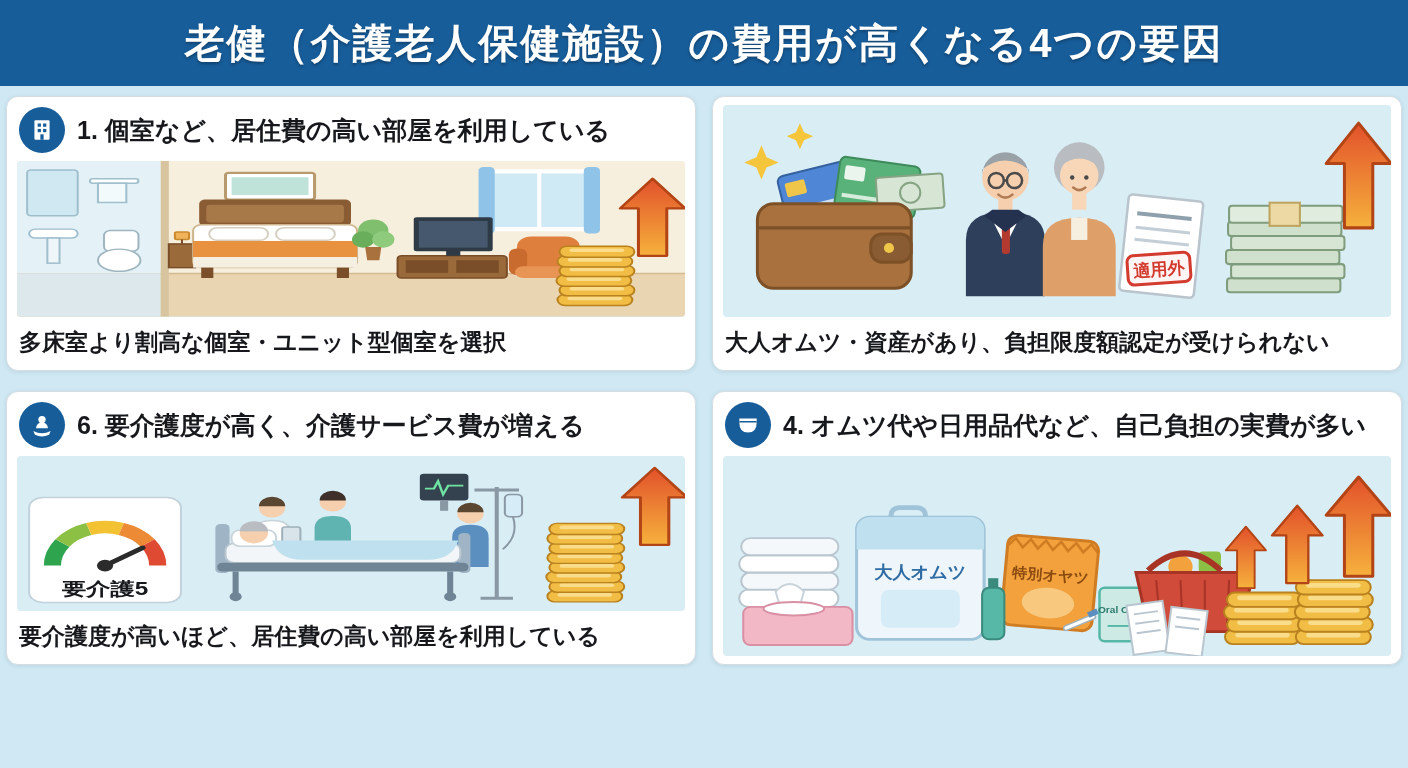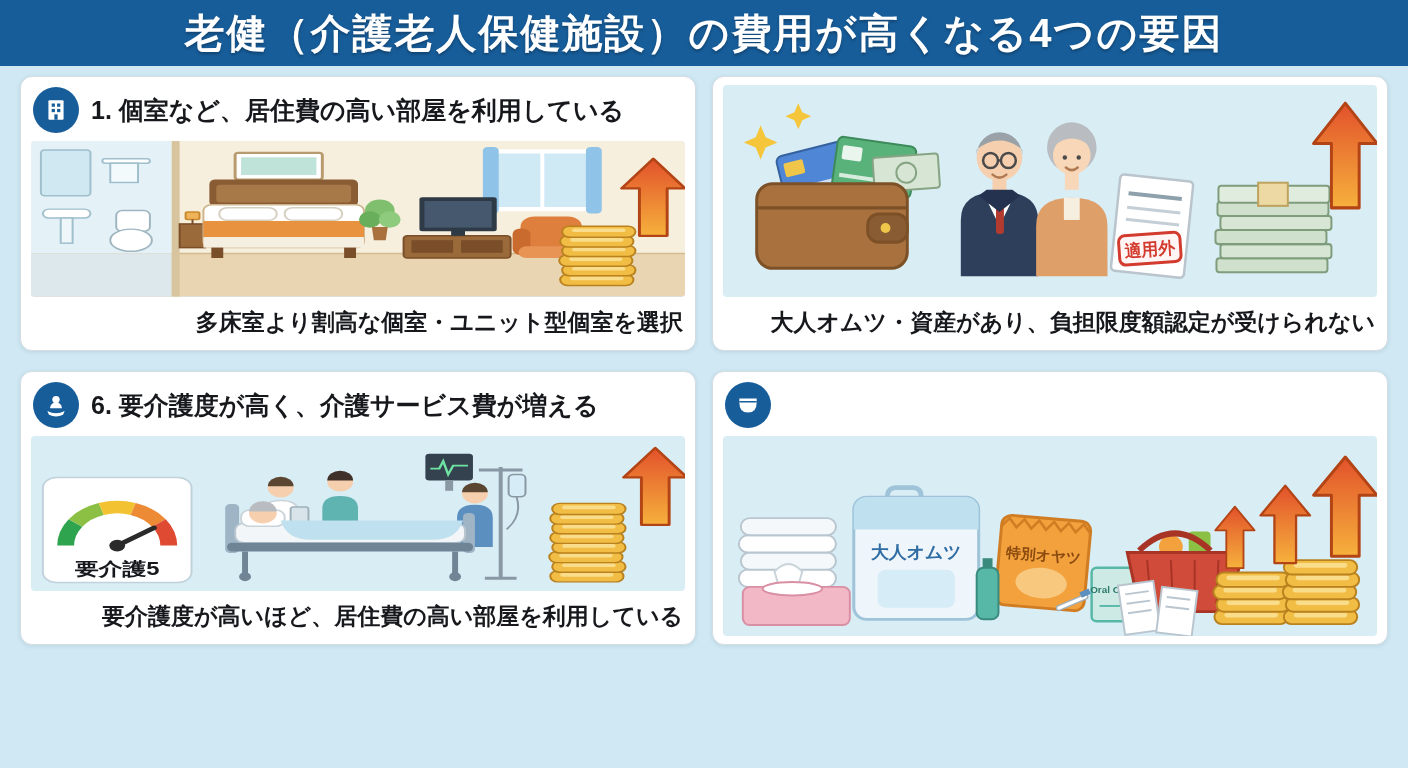--- a/index.html
+++ b/index.html
@@ -3,32 +3,32 @@
 <meta charset="utf-8">
 <style>
   * { margin:0; padding:0; box-sizing:border-box; }
   html,body { width:1408px; height:768px; }
   body {
     font-family:"Liberation Sans","DejaVu Sans",sans-serif;
     background:#cfe8f3;
     overflow:hidden;
   }
   .banner {
-    height:66px;
+    height:86px;
     background:#175d9a;
     display:flex; align-items:center; justify-content:center;
   }
   .banner h1 {
     color:#ffffff; font-size:40px; font-weight:800; letter-spacing:2px;
     text-shadow:0 2px 3px rgba(0,0,0,.28);
     white-space:nowrap;
   }
   .grid {
     height:591px;
-    padding:10px 20px 12px;
+    padding:10px 6px 12px;
     display:grid;
     grid-template-columns:1fr 1fr;
     grid-template-rows:1fr 1fr;
     gap:20px 16px;
   }
   .card {
     background:#ffffff;
     border:1px solid #d5dde3;
     border-radius:12px;
     box-shadow:0 1px 4px rgba(30,70,100,.12);
@@ -47,21 +47,21 @@
   }
   .card-title h2 {
     font-size:25px; font-weight:800; color:#16181c; line-height:1.12;
     white-space:nowrap;
   }
   .illus {
     flex:1; background:#d9edf5; border-radius:4px; overflow:hidden;
   }
   .illus svg { width:100%; height:100%; display:block; }
   .card-caption {
-    text-align:right; font-size:23px; font-weight:800; color:#16181c;
+    text-align:left; font-size:23px; font-weight:800; color:#16181c;
     padding:10px 2px 4px 2px; white-space:nowrap;
   }
   svg text { font-family:"Liberation Sans","DejaVu Sans",sans-serif; }
 </style>
 </head>
 <body>
 
 <svg width="0" height="0" style="position:absolute" aria-hidden="true">
   <defs>
     <linearGradient id="gArrow" x1="0" y1="1" x2="0" y2="0">
@@ -345,20 +345,21 @@
     </section>
 
     <section class="card">
       <div class="card-title">
         <span class="badge">
           <svg viewBox="0 0 24 24" width="26" height="26">
             <path d="M4,6 h16 v4 q0,9 -8,9 q-8,0 -8,-9 z" fill="#ffffff"></path>
             <line x1="4" y1="9" x2="20" y2="9" stroke="#175d9a" stroke-width="1.6"></line>
           </svg>
         </span>
+        <h2>4. オムツ代や日用品代など、自己負担の実費が多い</h2>
       </div>
       <div class="illus">
         <svg viewBox="0 0 660 210" preserveAspectRatio="none">
           <g>
             <rect x="16" y="140" width="98" height="18" rx="9" fill="#ffffff" stroke="#b9c6d0" stroke-width="2"></rect>
             <rect x="18" y="122" width="96" height="18" rx="9" fill="#f4f8fa" stroke="#b9c6d0" stroke-width="2"></rect>
             <rect x="16" y="104" width="98" height="18" rx="9" fill="#ffffff" stroke="#b9c6d0" stroke-width="2"></rect>
             <rect x="18" y="86" width="96" height="18" rx="9" fill="#f4f8fa" stroke="#b9c6d0" stroke-width="2"></rect>
           </g>
           <g>

